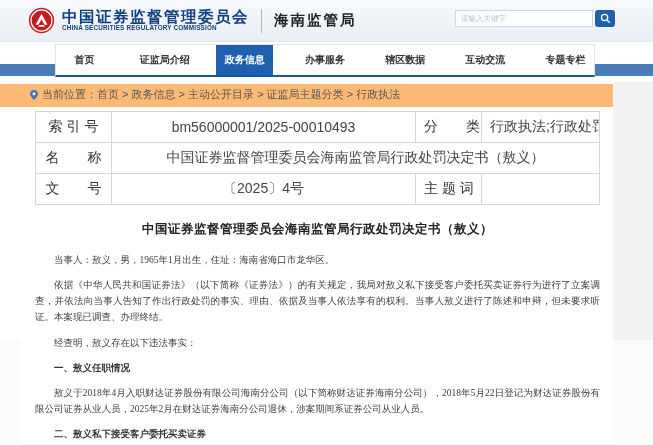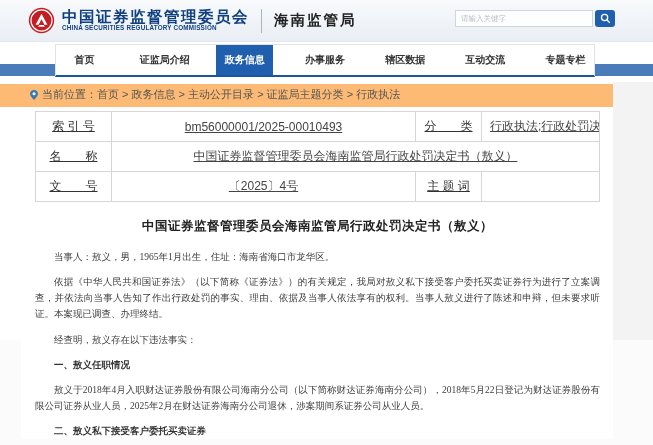--- a/index.html
+++ b/index.html
@@ -47,22 +47,22 @@
     font-size:11px; color:#555; background:#fdba74; }
   .pin { margin-right:4px; display:inline-flex; }
   .crumb-prefix { color:#555; }
   .crumb-path { color:#555; }
 
   
   .content { position:relative; width:592px; margin-left:21px; background:#fff;
     padding-top:4px; z-index:1; }
   table.meta { border-collapse:collapse; margin:0 0 0 14px; width:565px;
     table-layout:fixed; }
-  table.meta th, table.meta td { border:1px solid #d5d5d5; font-size:12px;
-    font-weight:normal; padding:6px 8px; color:#333; height:23px;text-decoration:underline; }
+  table.meta th, table.meta td { border:1px solid #d5d5d5; font-size:14px;
+    font-weight:normal; padding:6px 8px; color:#333; height:23px; }
   table.meta th { text-align:center; width:76px; color:#333; white-space:nowrap; }
   table.meta th.c3 { width:66px; }
   table.meta td { text-align:center; color:#444; overflow:hidden; white-space:nowrap; }
   table.meta td.v2 { width:118px;margin-top:23px; }
 
   .doc-title { width:565px; margin:16px 0 0 14px; text-align:center;
     font-family:"Liberation Serif","DejaVu Serif",serif; font-weight:bold;
     font-size:12.5px; color:#222; letter-spacing:0.5px; }
 
   .doc-body { width:565px; margin:14px 0 0 14px;

